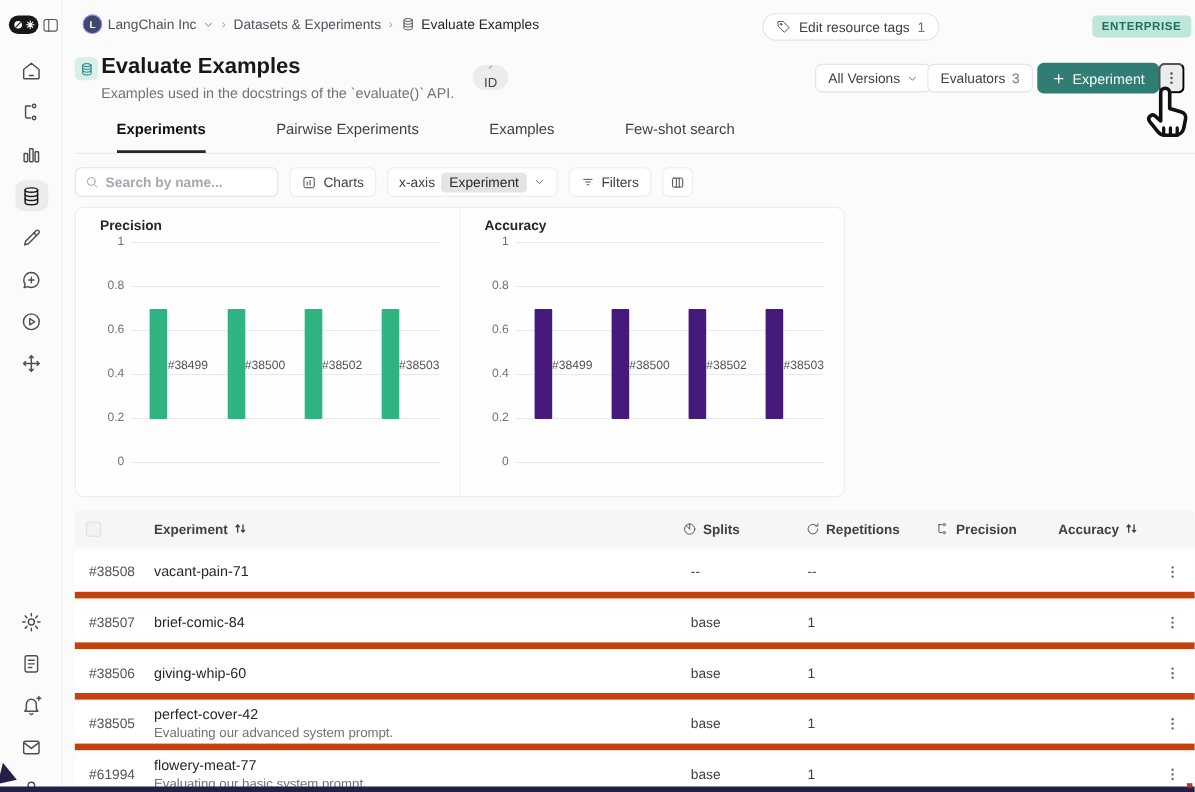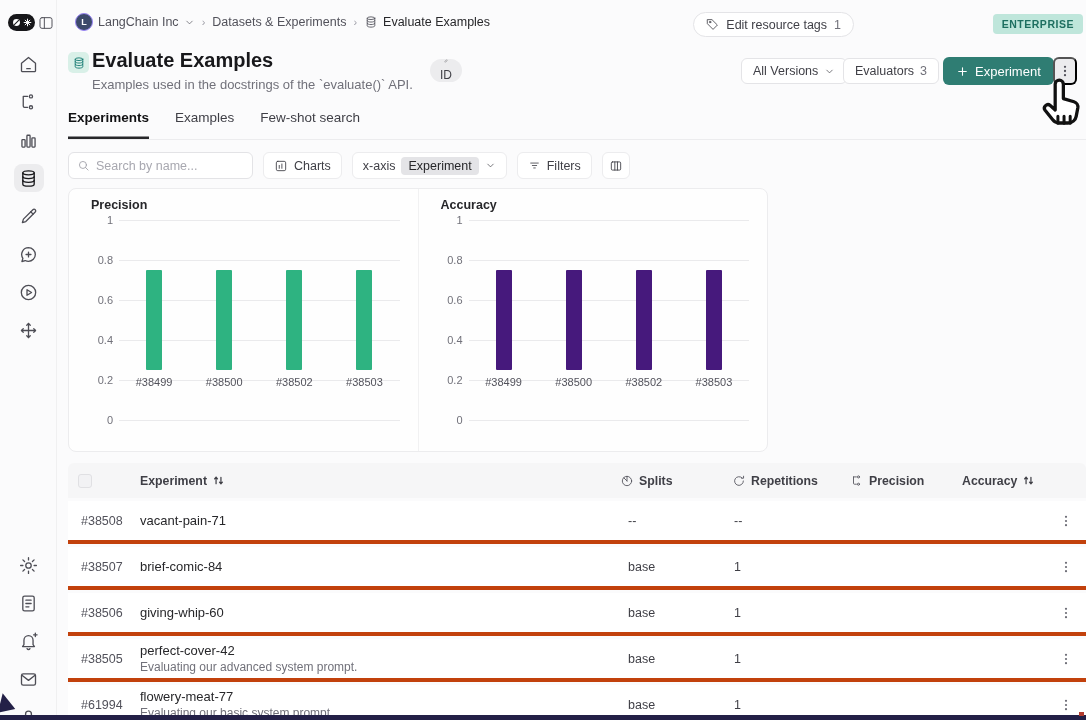--- a/index.html
+++ b/index.html
@@ -50,58 +50,58 @@
   .eval-count { color:#71717a; }
   .experiment-btn { position:absolute; left:943px; top:57px; height:28px; border-radius:6px; background:#2f7d73;
     color:#fff; font-size:13px; font-weight:500; display:flex; align-items:center; gap:6px; padding:0 13px;
     border:none; cursor:pointer; }
   .kebab-btn { position:absolute; left:1053px; top:57px; width:24px; height:28px; background:#ececee;
     border-radius:6px; display:flex; align-items:center; justify-content:center; color:#52525b; cursor:pointer; }
 
   
   .tabs { position:absolute; left:68px; right:0; top:110px; height:30px; display:flex; gap:26px;
     border-bottom:1px solid #ececee; }
-  .tab { font-size:13.5px; color:#3f3f46; padding-bottom:9px; cursor:pointer; white-space:nowrap; }
+  .tab { font-size:13.5px; color:#3f3f46; padding-bottom:9px; cursor:pointer; white-space:nowrap;margin-left:38px; }
   .tab.active { color:#111113; font-weight:700; box-shadow:inset 0 -2.5px 0 #27272a; }
 
   
   .toolbar { position:absolute; left:68px; top:152px; height:27px; display:flex; gap:10px; align-items:center; }
   .search-box { width:185px; height:27px; border:1px solid #e3e3e6; border-radius:6px; background:#fff;
     display:flex; align-items:center; gap:6px; padding:0 8px; color:#9a9aa3; }
   .search-box input { border:none; outline:none; width:140px; font-size:12.5px; color:#3f3f46; background:transparent;
-    font-family:"Liberation Sans", sans-serif; }
+    font-family:"Liberation Sans", sans-serif;font-weight:bold; }
   .search-box input::placeholder { color:#a8a8b0; }
   .tool-btn { height:27px; border:1px solid #ececee; border-radius:6px; background:#fff; display:flex;
     align-items:center; gap:6px; padding:0 10px; font-size:12.5px; color:#3f3f46; cursor:pointer; }
   .xaxis-chip { background:#e4e4e7; border-radius:4px; padding:2px 7px; color:#27272a; }
   .cols-btn { width:28px; justify-content:center; padding:0; }
 
   
   .charts { position:absolute; left:68px; top:188px; width:700px; height:264px; border:1px solid #ececee;
     border-radius:8px; background:#fefefe; display:flex; }
   .chart { flex:1; padding:9px 14px 0 14px; }
   .chart + .chart { border-left:1px solid #f1f1f2; }
   .chart-title { font-size:12.5px; font-weight:700; color:#27272a; margin:0 0 4px 8px; }
   .chart-body { position:relative; margin:8px 4px 0 36px; height:224px; }
   .gridline { position:absolute; left:0; right:0; height:1px; background:#eaeaec; }
   .ytick { position:absolute; width:30px; text-align:right; right:calc(100% + 6px); font-size:11px; color:#71717a; }
   .cells { position:absolute; left:0; right:0; top:0; height:222px; display:flex; }
-  .cell { flex:1; display:flex; flex-direction:column; align-items:center; justify-content:center; height:100%; }
+  .cell { flex:1; display:flex; flex-direction:row; align-items:center; justify-content:flex-end; height:100%; }
   .bar { width:16px; border-radius:1px; }
   .xtick { height:22px; line-height:24px; font-size:11px; color:#52525b; }
 
   
   .exp-table { position:absolute; left:68px; top:463px; width:1018px; }
   .tgrid { display:grid; grid-template-columns:72px 480px 112px 118px 112px 96px 1fr; align-items:center; }
   .thead { height:35px; background:#f6f6f7; border-radius:6px 6px 0 0; font-size:12.3px; font-weight:700; color:#3f3f46; }
   .th { display:flex; align-items:center; gap:5px; }
   .th .col-ic { color:#52525b; }
   .checkbox { width:14px; height:14px; border:1px solid #e0e0e3; background:#f2f2f4; border-radius:3px;
     margin-left:10px; cursor:pointer; }
-  .trow { height:43px; background:#fff; border-bottom:4px solid #c2410c; margin-top:3px; font-size:12.5px;
+  .trow { height:43px; background:#fff; border-bottom:6px solid #c2410c; margin-top:3px; font-size:12.5px;
     color:#3f3f46; cursor:pointer; }
   .cell-id { padding-left:13px; color:#52525b; }
   .cell-name { display:flex; flex-direction:column; justify-content:center; gap:2px; }
   .name-main { font-size:13px; color:#27272a; }
   .name-desc { font-size:12px; color:#71717a; }
   .cell-splits { padding-left:8px; }
   .cell-reps { padding-left:2px; }
   .cell-menu { display:flex; justify-content:center; padding-right:12px; color:#6b6b74; }
 
   
@@ -289,20 +289,21 @@
 <button class="kebab-btn">
   <svg width="14" height="14" viewBox="0 0 16 16" fill="currentColor">
       <circle cx="8" cy="3.2" r="1.3"></circle>
       <circle cx="8" cy="8" r="1.3"></circle>
       <circle cx="8" cy="12.8" r="1.3"></circle>
     </svg>
 </button>
 
 <nav class="tabs" id="tabs">
     <div class="tab active">Experiments</div>
+    <div class="tab">Pairwise Experiments</div>
     <div class="tab">Examples</div>
     <div class="tab">Few-shot search</div>
   </nav>
 
 <div class="toolbar">
   <div class="search-box">
     <svg width="13" height="13" viewBox="0 0 24 24" class="stroke-ic">
         <circle cx="11" cy="11" r="6.5"></circle>
         <path d="M20.5 20.5 16 16"></path>
       </svg>

